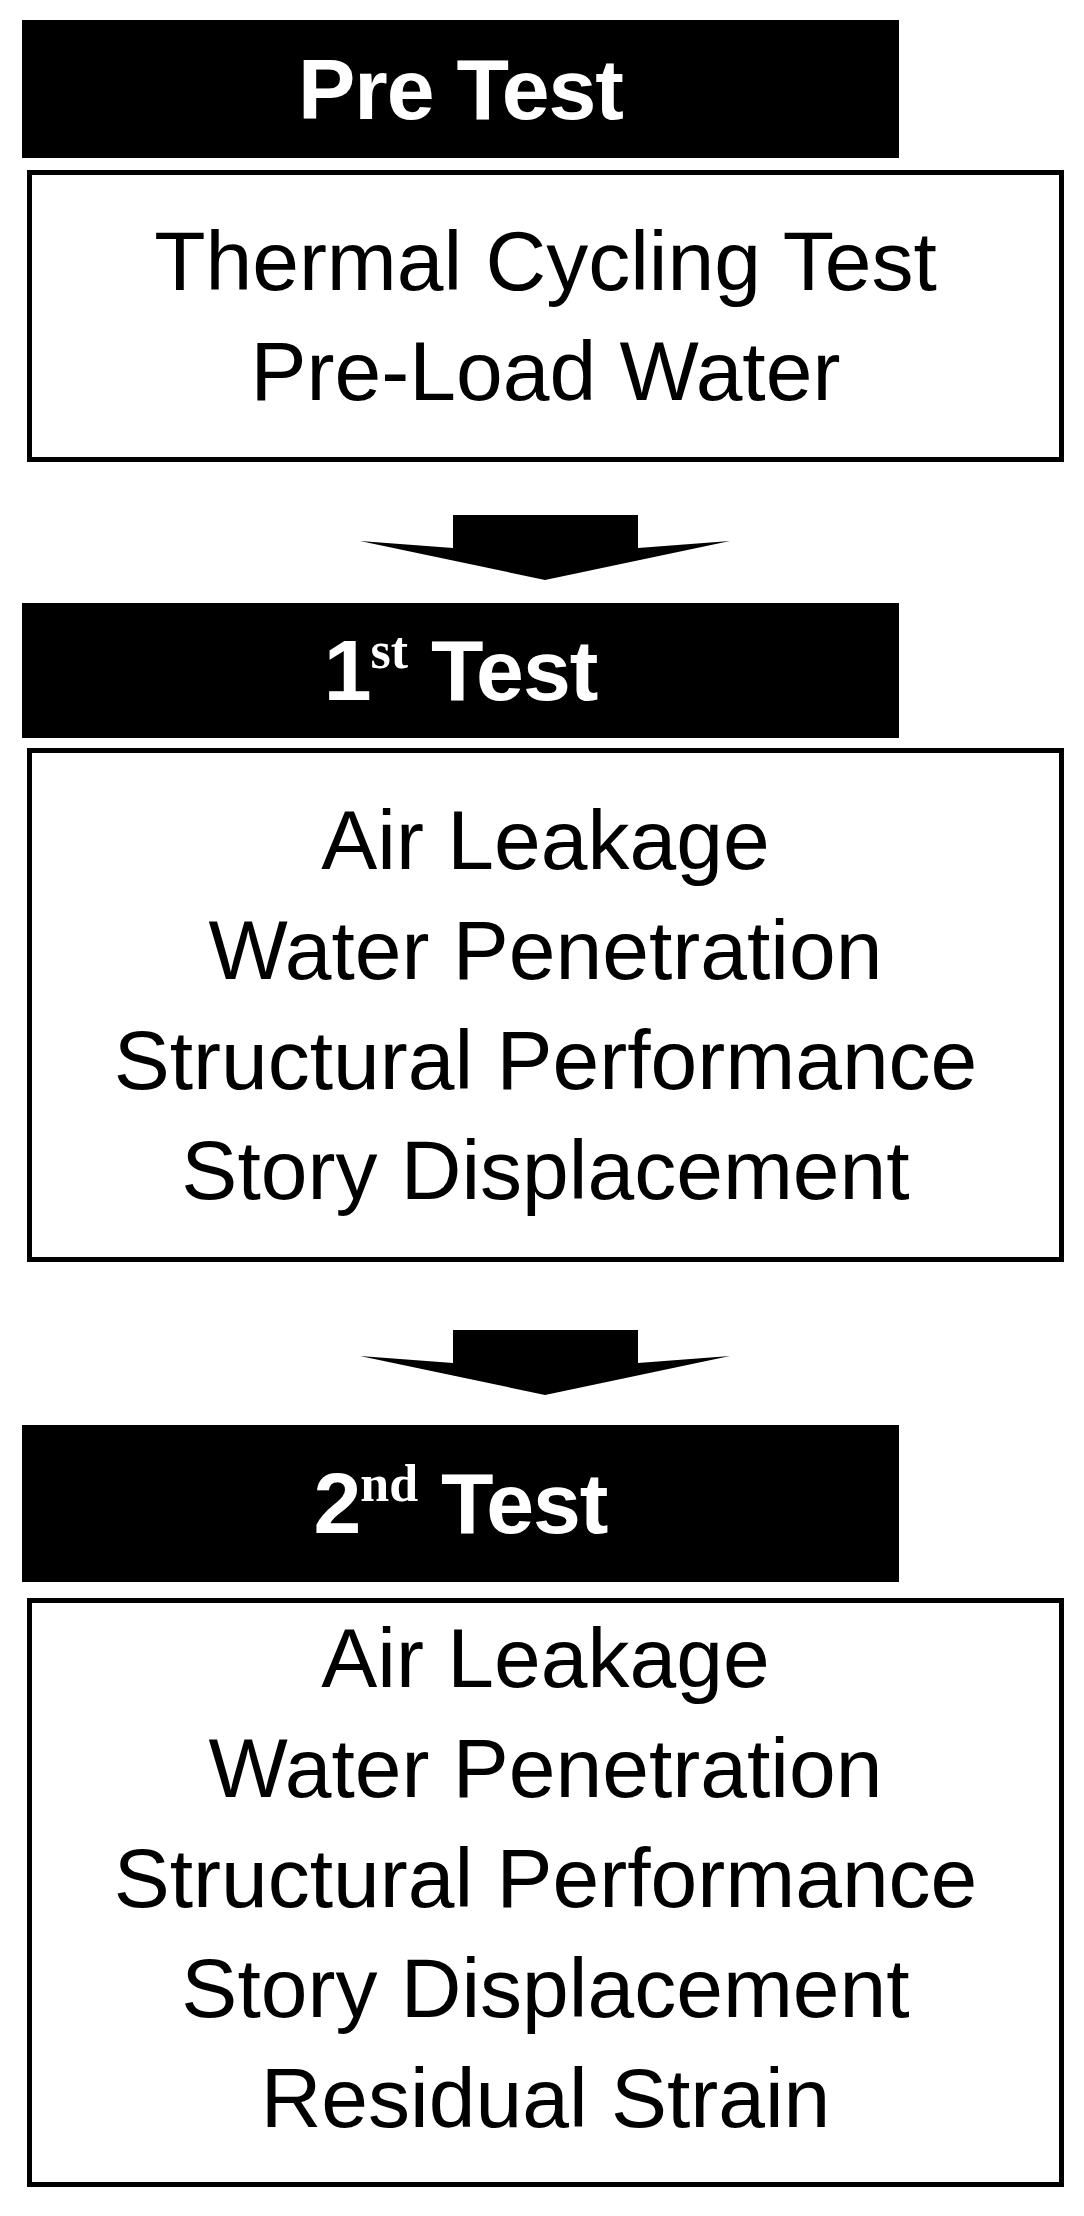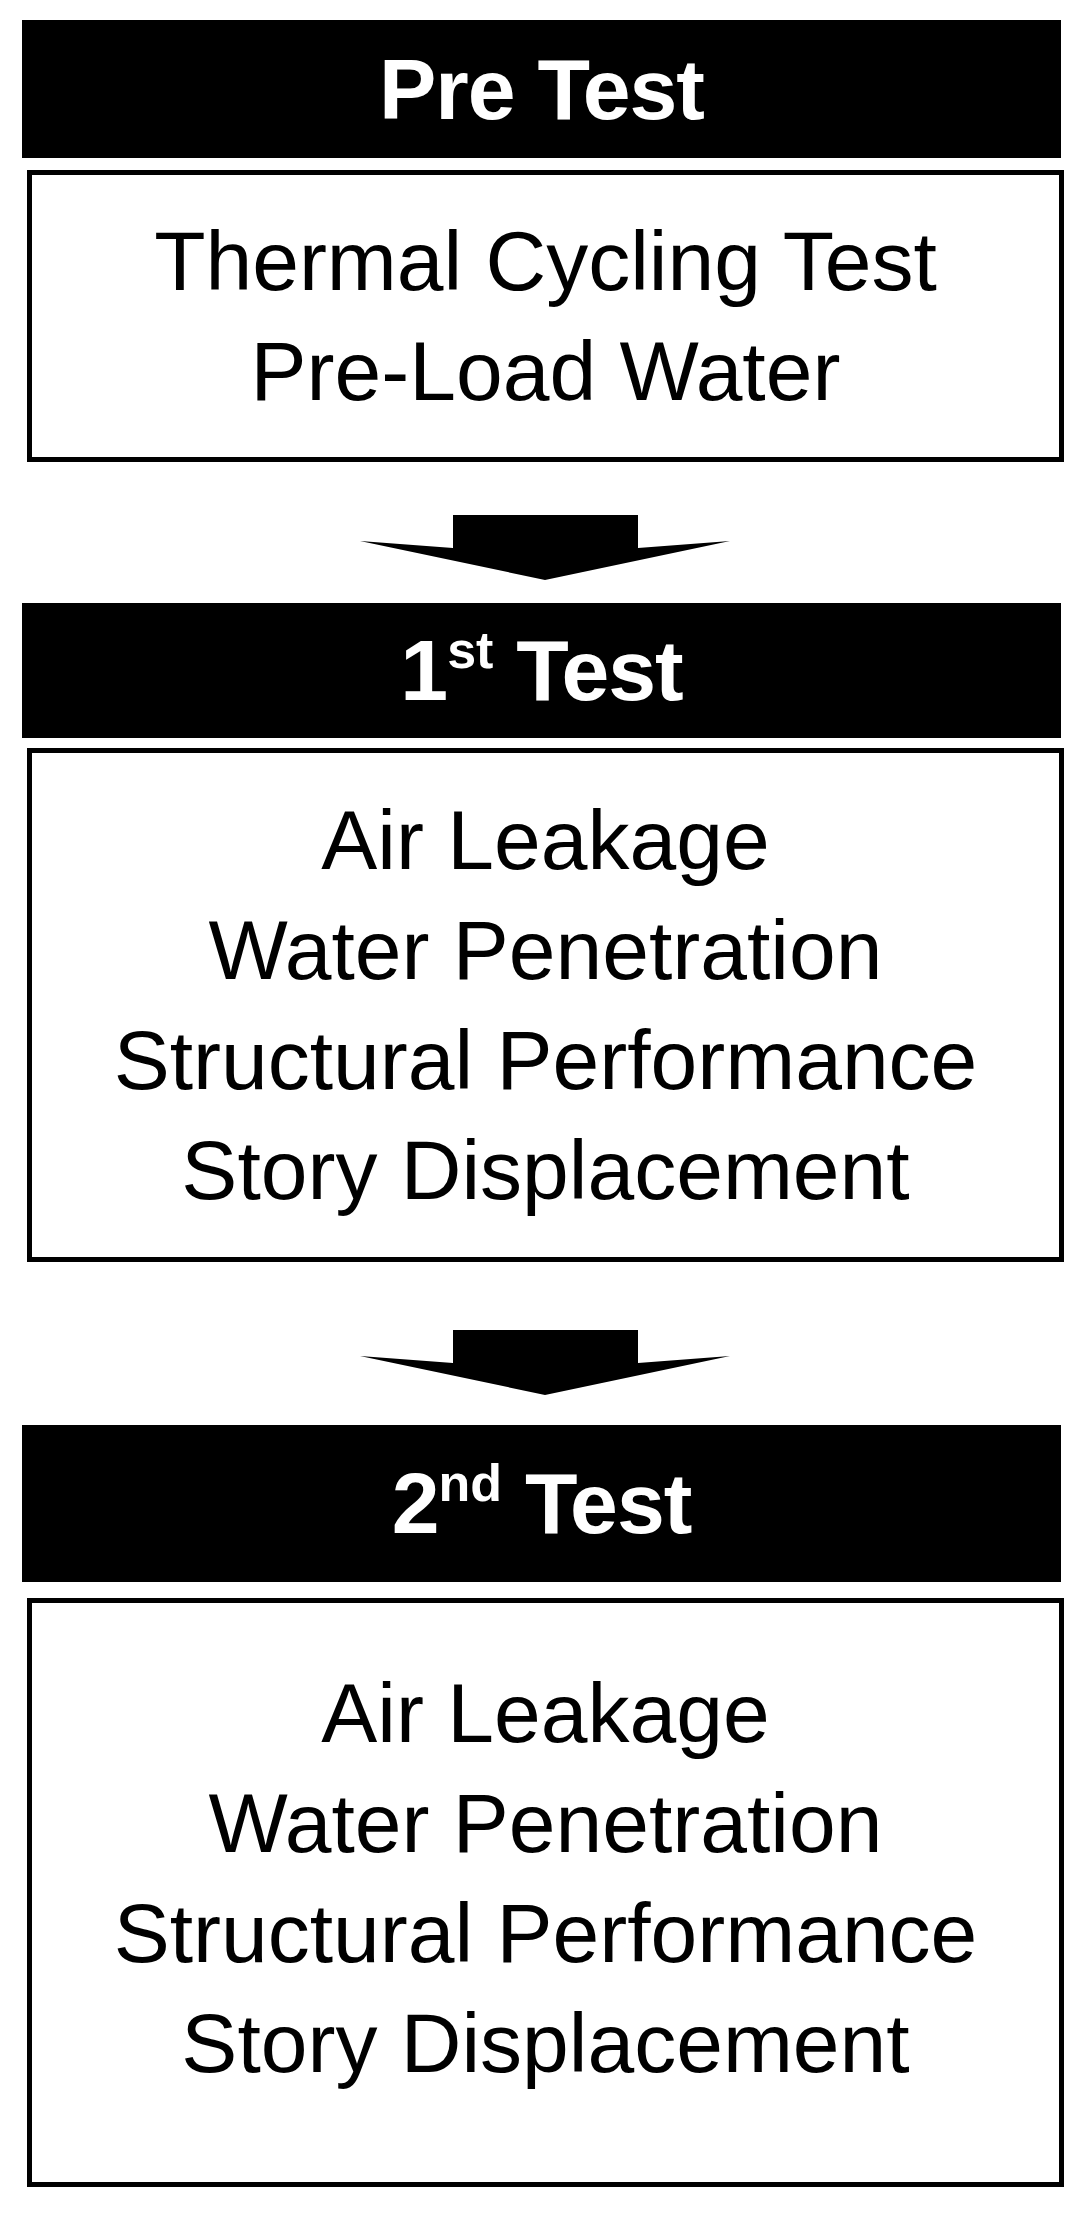--- a/index.html
+++ b/index.html
@@ -10,41 +10,42 @@
   body {
     width: 1084px;
     height: 2216px;
     overflow: hidden;
     font-family: "Liberation Sans", sans-serif;
     color: #000000;
   }
   .figure { position: relative; width: 1084px; height: 2216px; }
 
   .bar {
-    width: 1039px;
+    width: 877px;
     background: #000000;
     color: #ffffff;
     display: flex;
     align-items: center;
     justify-content: center;
     font-weight: bold;
     font-size: 86px;
     letter-spacing: -1px;
     box-sizing: border-box;
   }
   .bar1 { margin: 20px 0 0 22px; height: 138px; }
   .bar2 { margin: 23px 0 0 22px; height: 135px; }
   .bar3 { margin: 30px 0 12px 22px; height: 157px; }
 
   .hdr { white-space: pre; }
   .hdr sup.sup {
     font-size: 52px;
     line-height: 0;
     vertical-align: 32px;
     letter-spacing: 0;
+    font-family: Liberation Serif, serif;
   }
 
   .box {
     width: 1027px;
     background: #ffffff;
     border: 5px solid #000000;
     box-sizing: content-box;
     display: flex;
     flex-direction: column;
     align-items: center;
@@ -99,15 +100,16 @@
   </svg>
 
   <div class="bar bar3">
     <span class="hdr"><span>2</span><sup class="sup">nd</sup><span> Test</span></span>
   </div>
   <div class="box box3">
     <div class="line">Air Leakage</div>
     <div class="line">Water Penetration</div>
     <div class="line">Structural Performance</div>
     <div class="line">Story Displacement</div>
+    <div class="line">Residual Strain</div>
   </div>
 
 </div>
 
 </body></html>

